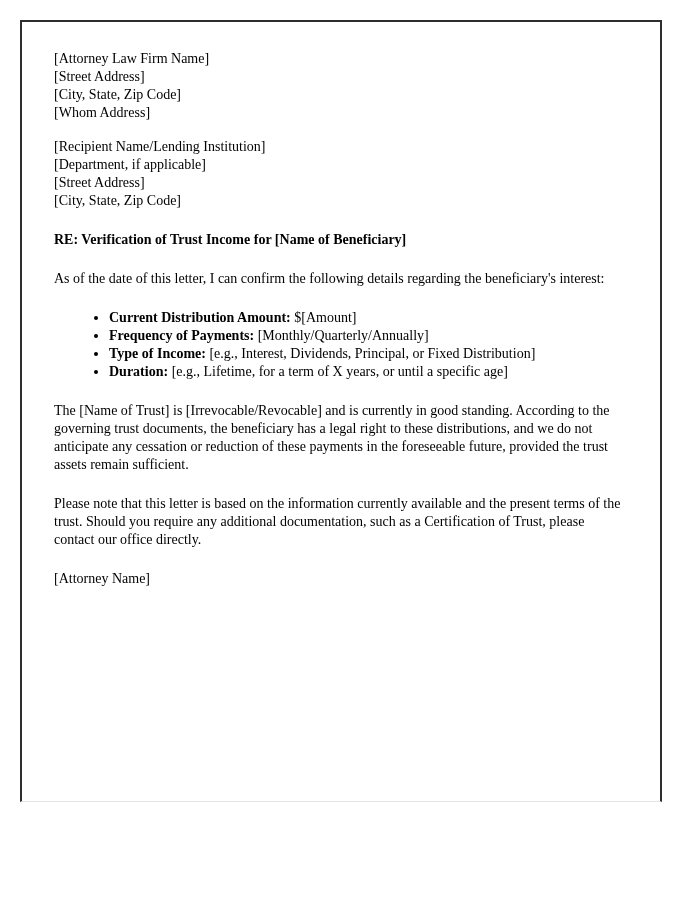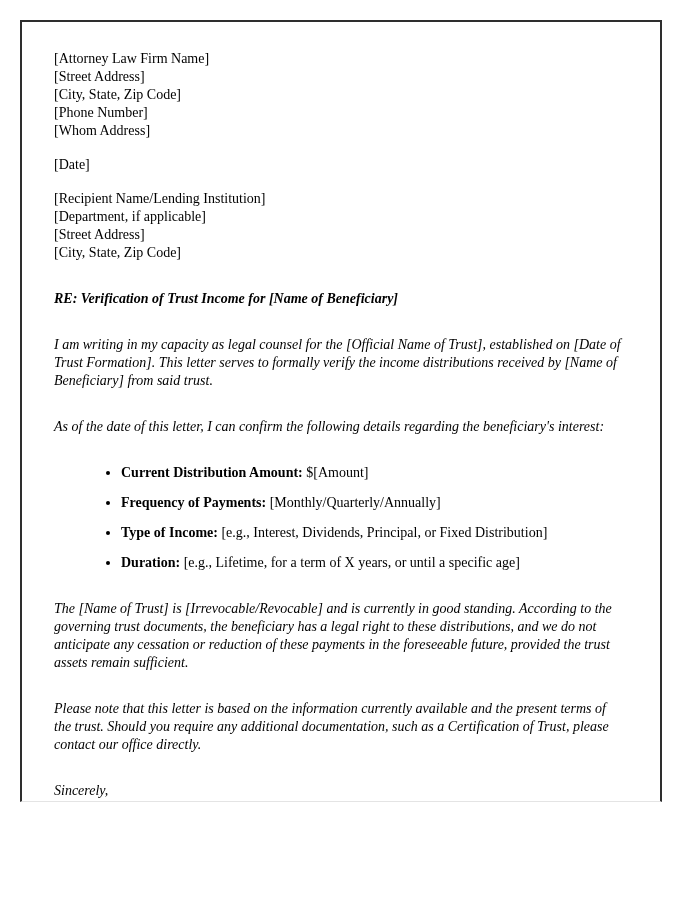--- a/index.html
+++ b/index.html
@@ -40,68 +40,62 @@
   .block {
     margin: 0 0 16px 0;
   }
   .block:first-child {
     margin-top: 0;
   }
   .line {
     white-space: pre-wrap;
   }
   p.para {
-    margin: 28px 0;
-    font-style: italic;
+    margin: 21px 0;
   }
   .subject {
     font-weight: bold;
   }
   ul.details {
     margin: 16px 0;
     padding: 0 0 0 55px;
     list-style: disc outside;
   }
   ul.details li {
-    margin: 12px;
+    margin: 0;
     padding: 0;
   }
   .b-label {
     font-weight: bold;
   }
 </style>
 </head>
 <body>
 
 <div class="canvas">
   <div class="page">
 
     <div class="block">
       <div class="line">[Attorney Law Firm Name]</div>
       <div class="line">[Street Address]</div>
       <div class="line">[City, State, Zip Code]</div>
-      <div class="line">[Phone Number]</div>
       <div class="line">[Whom Address]</div>
     </div>
 
-    <div class="block">
-      <div class="line">[Date]</div>
-    </div>
 
     <div class="block">
       <div class="line">[Recipient Name/Lending Institution]</div>
       <div class="line">[Department, if applicable]</div>
       <div class="line">[Street Address]</div>
       <div class="line">[City, State, Zip Code]</div>
     </div>
 
     <p class="para subject">RE: Verification of Trust Income for [Name of Beneficiary]</p>
 
 
-    <p class="para">I am writing in my capacity as legal counsel for the [Official Name of Trust], established on [Date of Trust Formation]. This letter serves to formally verify the income distributions received by [Name of Beneficiary] from said trust.</p>
 
     <p class="para">As of the date of this letter, I can confirm the following details regarding the beneficiary's interest:</p>
 
     <ul class="details">
       <li>
         <span class="b-label">Current Distribution Amount:</span>
         <span>$[Amount]</span>
       </li>
       <li>
         <span class="b-label">Frequency of Payments:</span>
@@ -114,19 +108,18 @@
       <li>
         <span class="b-label">Duration:</span>
         <span>[e.g., Lifetime, for a term of X years, or until a specific age]</span>
       </li>
     </ul>
 
     <p class="para">The [Name of Trust] is [Irrevocable/Revocable] and is currently in good standing. According to the governing trust documents, the beneficiary has a legal right to these distributions, and we do not anticipate any cessation or reduction of these payments in the foreseeable future, provided the trust assets remain sufficient.</p>
 
     <p class="para">Please note that this letter is based on the information currently available and the present terms of the trust. Should you require any additional documentation, such as a Certification of Trust, please contact our office directly.</p>
 
-    <p class="para">Sincerely,</p>
 
 
     <p class="para">[Attorney Name]</p>
 
   </div>
 </div>
 
 </body></html>

